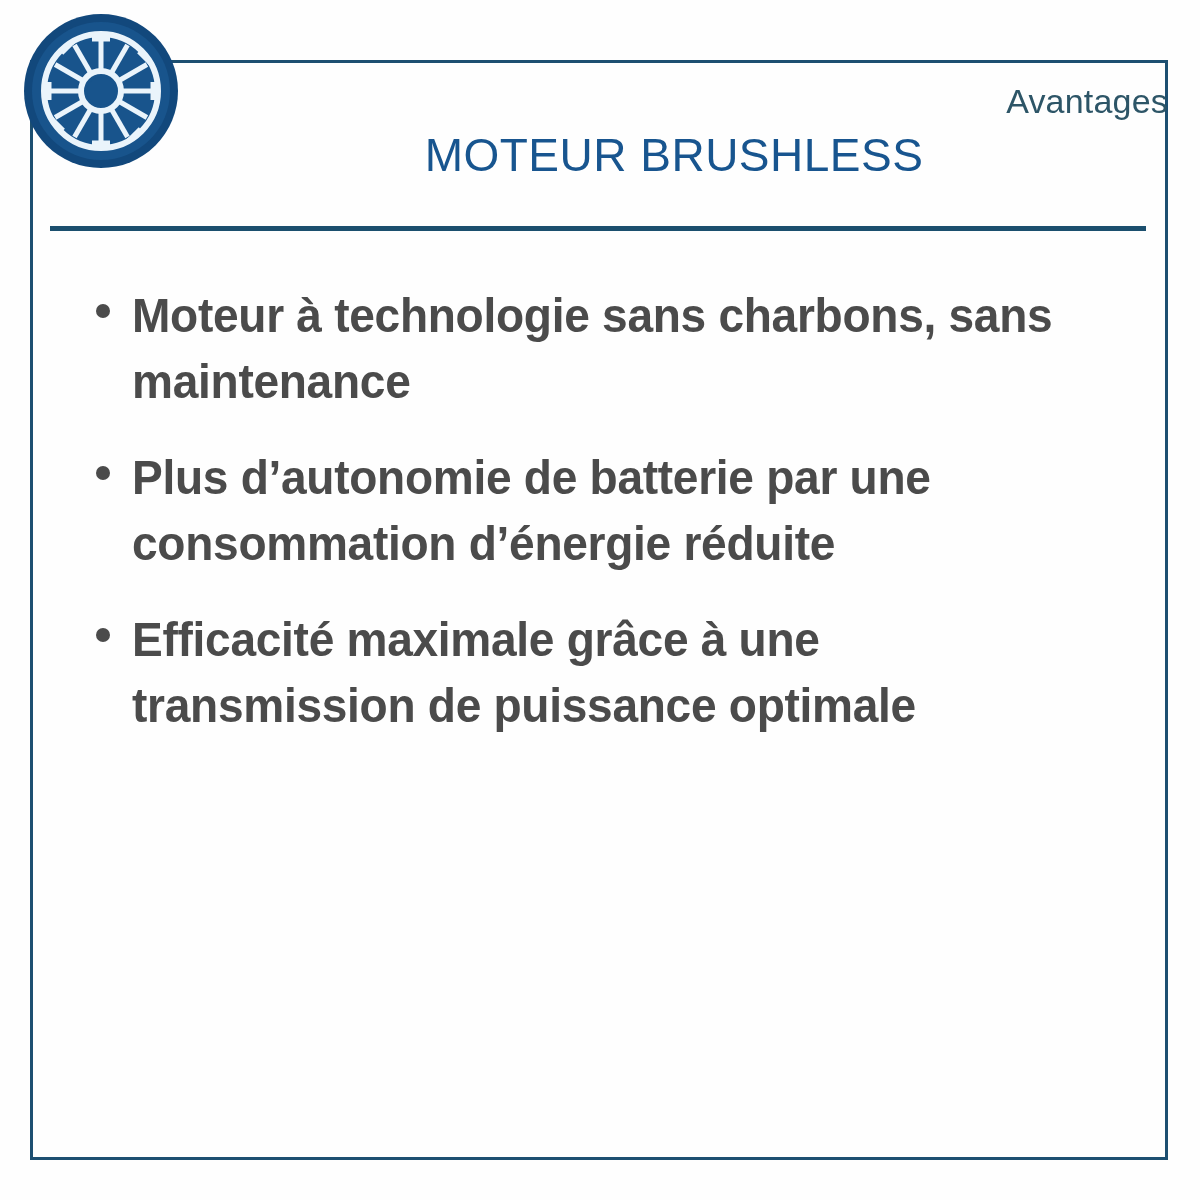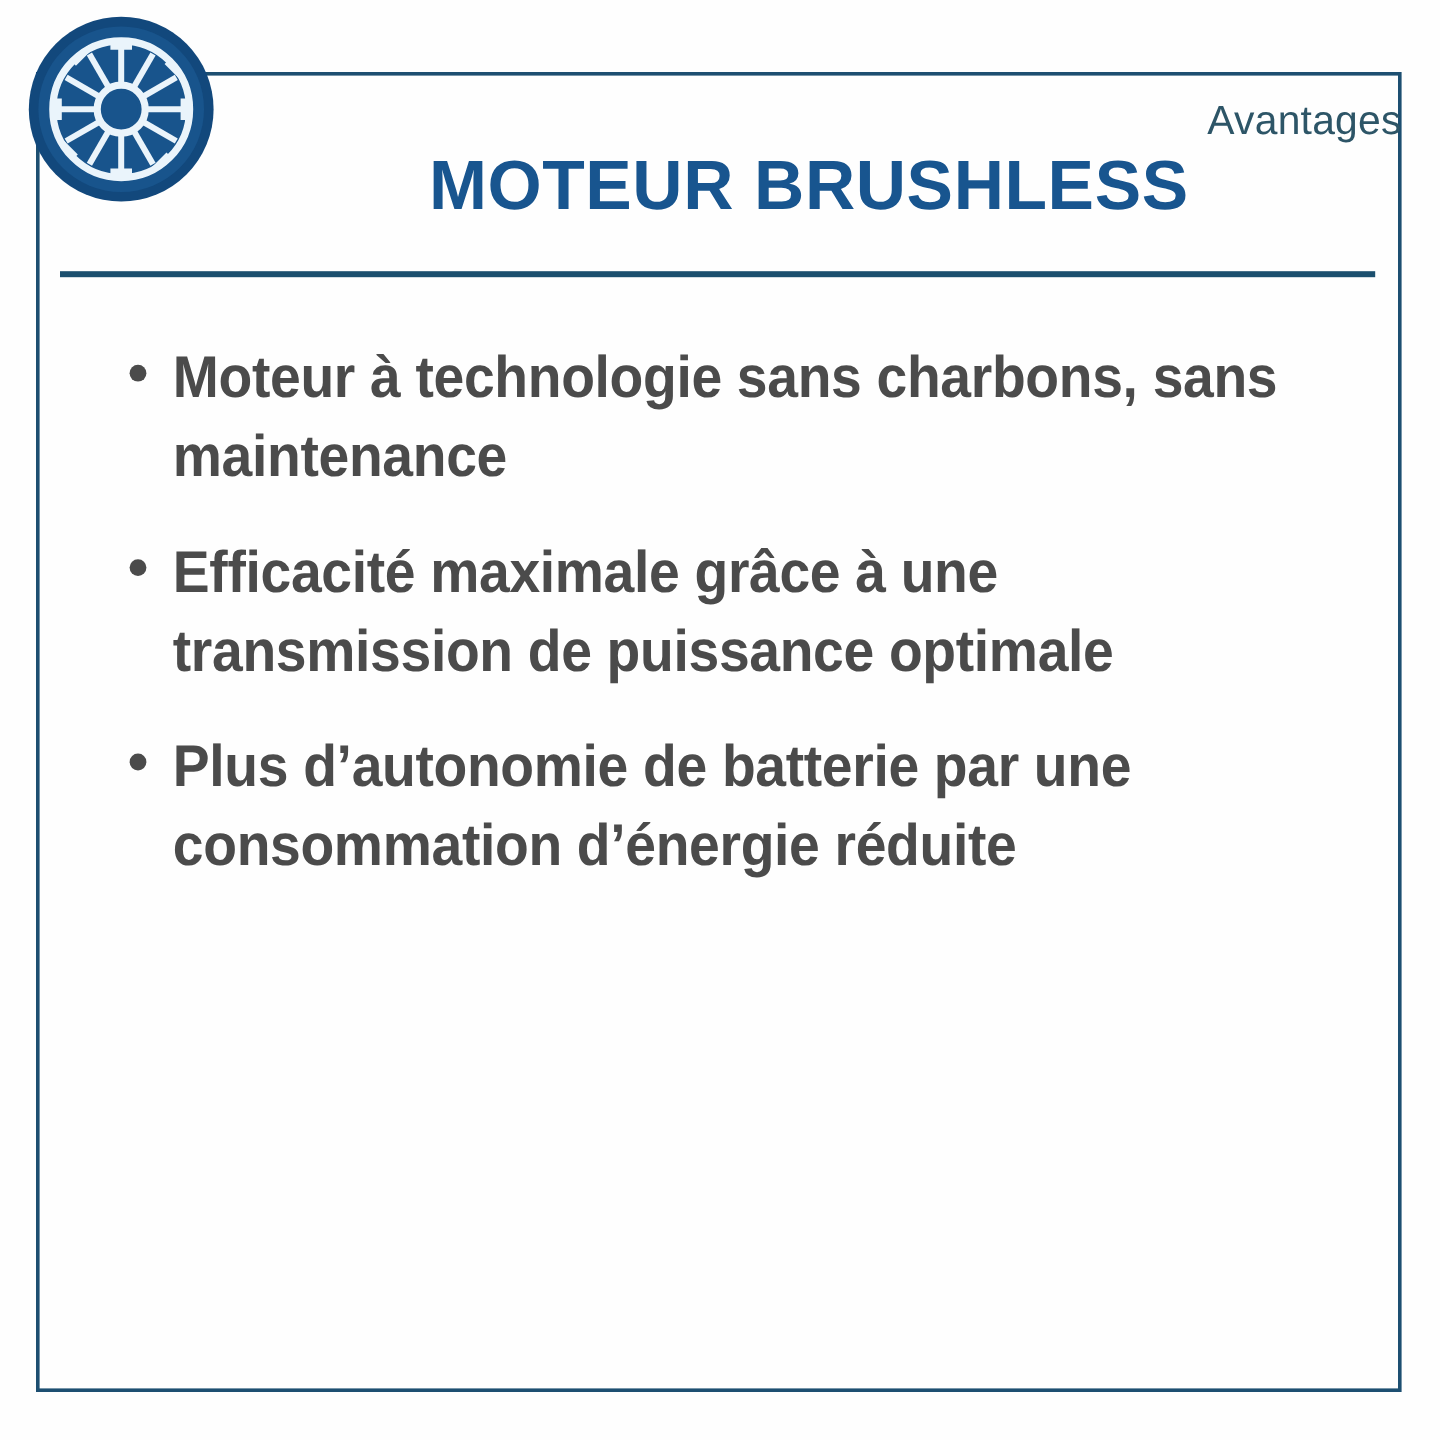--- a/index.html
+++ b/index.html
@@ -56,44 +56,44 @@
   .eyebrow {
     font-size: 34px;
     line-height: 42px;
     color: #2d5567;
     font-weight: 400;
     letter-spacing: 0.2px;
     white-space: nowrap;
     text-align: right;
   }
   .title {
-    font-size: 58px;
+    font-size: 46px;
     line-height: 62px;
     color: #18558f;
-    font-weight: bold;
+    font-weight: normal;
     letter-spacing: 0.5px;
     white-space: nowrap;
     margin-top: 2px;
   }
 
   
   .divider {
     position: absolute;
     left: 50px;
     top: 226px;
     width: 1096px;
     height: 5px;
     background: #1b4f6e;
     z-index: 4;
   }
 
   
   .bullets {
     position: absolute;
-    left: 108px;
+    left: 96px;
     top: 282px;
     width: 1020px;
     z-index: 2;
   }
   .bullet-row {
     display: flex;
     align-items: flex-start;
     margin-bottom: 30px;
   }
   .bullet-row:last-child { margin-bottom: 0; }
@@ -171,23 +171,23 @@
 
     <div class="bullet-row">
       <span class="dot"></span>
       <span class="bullet-text">Moteur à technologie sans charbons, sans maintenance</span>
     </div>
 
 
 
     <div class="bullet-row">
       <span class="dot"></span>
-      <span class="bullet-text">Efficacité maximale grâce à une transmission de puissance optimale</span>
+      <span class="bullet-text">Plus d’autonomie de batterie par une consommation d’énergie réduite</span>
     </div>
 
     <div class="bullet-row">
       <span class="dot"></span>
-      <span class="bullet-text">Plus d’autonomie de batterie par une consommation d’énergie réduite</span>
+      <span class="bullet-text">Efficacité maximale grâce à une transmission de puissance optimale</span>
     </div>
 
   </div>
 
 </div>
 
 </body></html>

